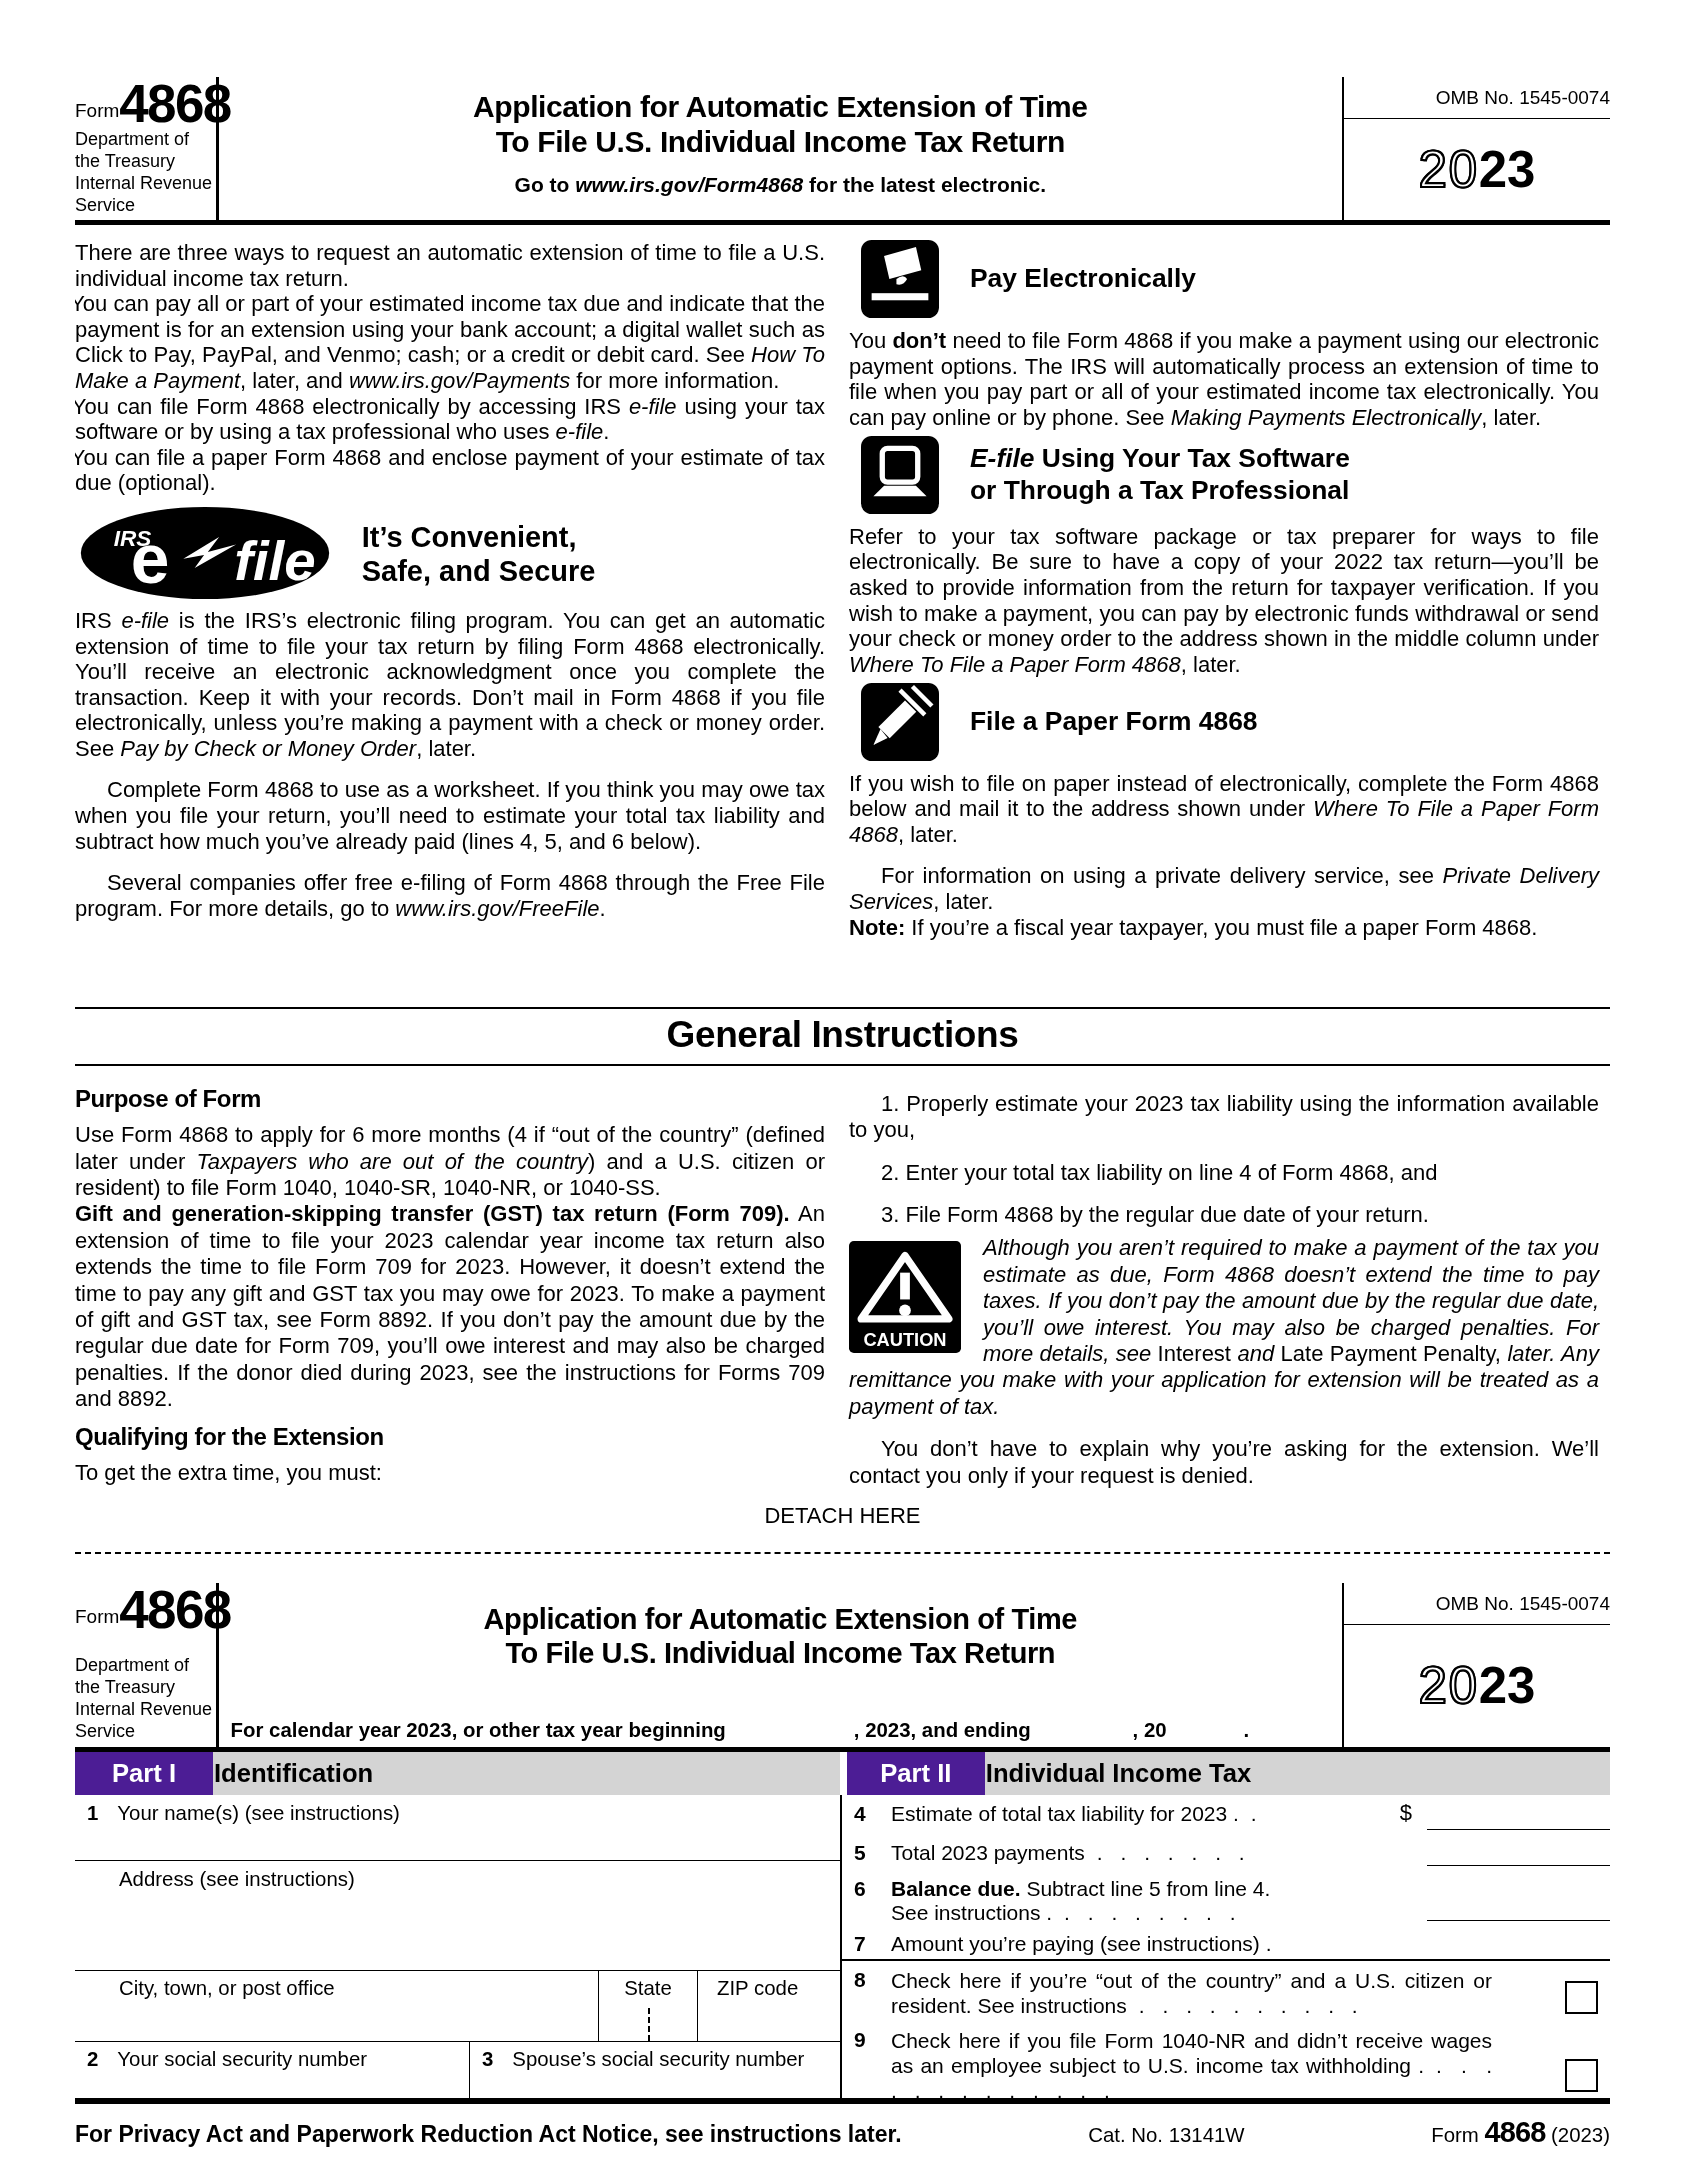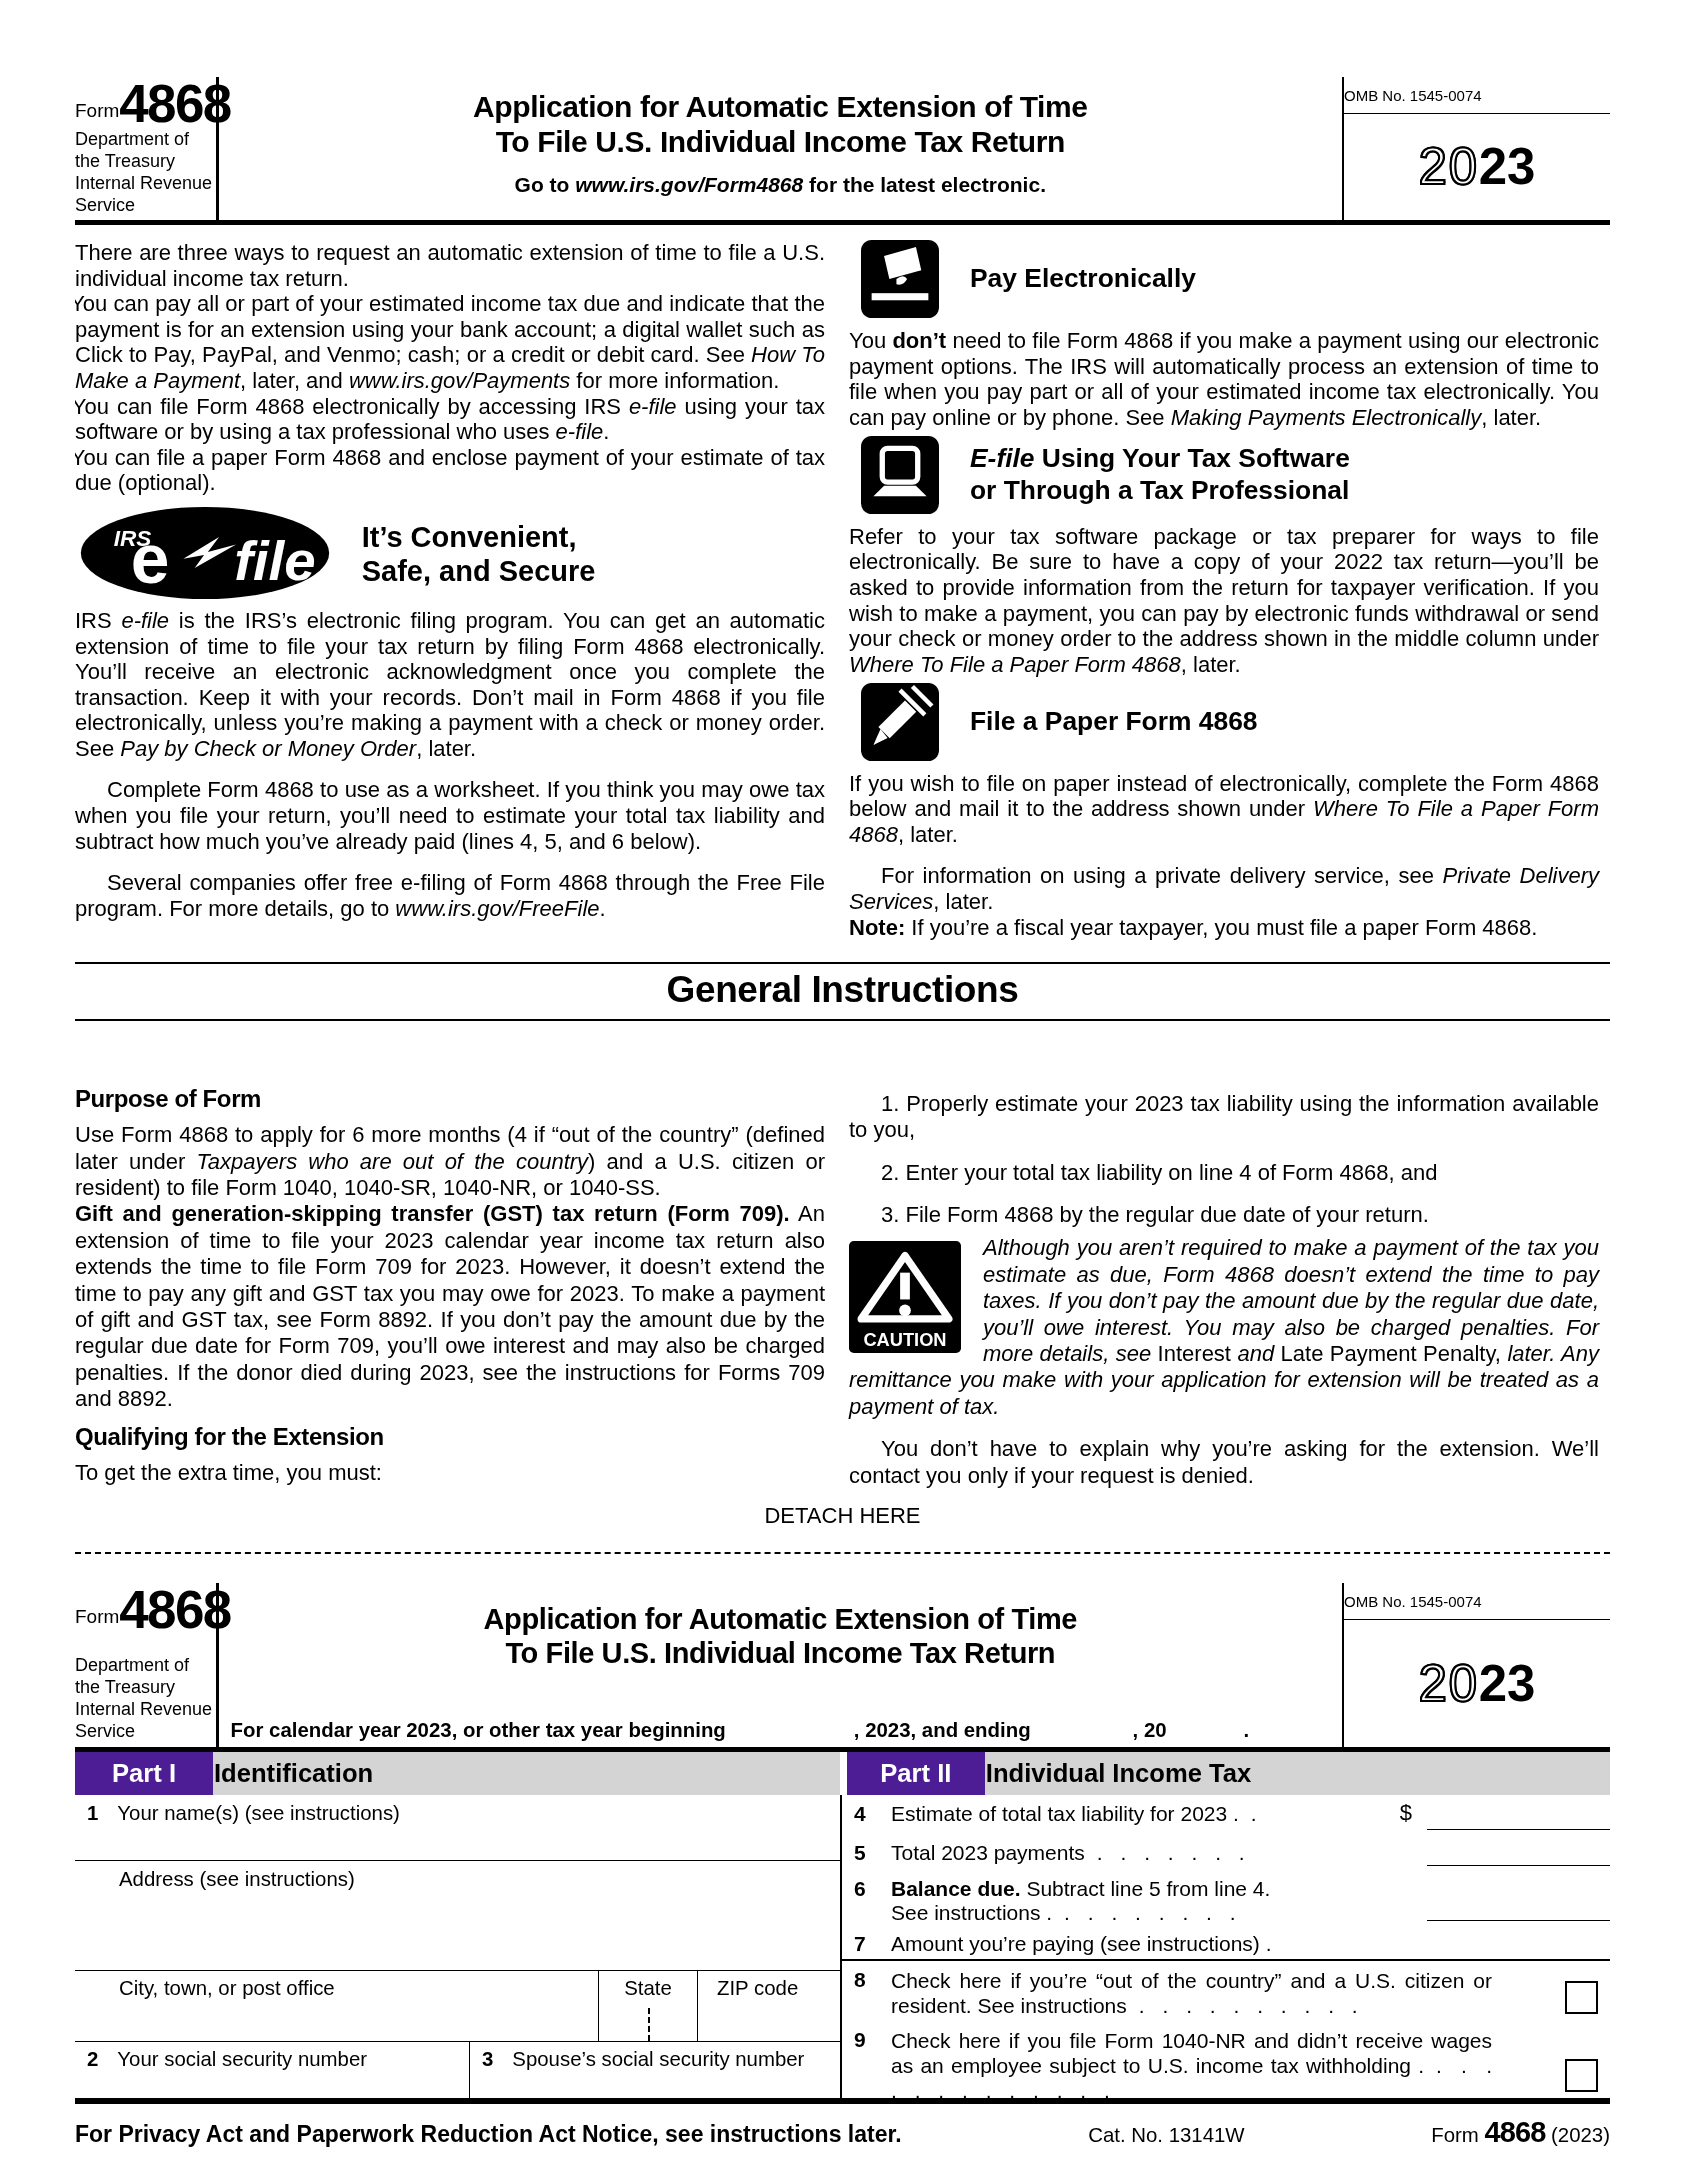--- a/index.html
+++ b/index.html
@@ -15,21 +15,21 @@
   .hdr-left{width:141px;display:flex;flex-direction:column;justify-content:space-between;padding:3.4px 0 5.1px 0;}
   .formline{display:flex;align-items:flex-end;}
   .formword{font-size:19px;padding-bottom:6.8px;}
   .formnum{font-size:53px;font-weight:700;letter-spacing:-1.7px;line-height:48px;}
   .dept{font-size:18px;line-height:22px;}
   .vdiv{width:2.6px;background:#000;}
   .hdr-center{flex:1;text-align:center;position:relative;}
   .hdr-title{font-size:30px;font-weight:700;line-height:35px;margin-top:12px;letter-spacing:-0.4px;}
   .hdr-goto{font-size:21px;margin-top:13.6px;}
   .hdr-omb{width:266px;border-left:2.6px solid #000;display:flex;flex-direction:column;}
-  .omb-no{font-size:15px;text-align:left;padding:10.2px 0 8.5px;border-bottom:1.7px solid #000;}
+  .omb-no{font-size:19px;text-align:right;padding:10.2px 0 8.5px;border-bottom:1.7px solid #000;}
   .omb-year{flex:1;display:flex;align-items:center;justify-content:center;font-size:51px;}
   .yr-outline{color:#fff;-webkit-text-stroke:2.1px #000;text-shadow:-0.9px -0.9px 0 #000,0.9px -0.9px 0 #000,-0.9px 0.9px 0 #000,0.9px 0.9px 0 #000;font-weight:400;letter-spacing:1.7px;}
   .yr-bold{font-weight:700;letter-spacing:0px;}
 
   
   .cols{position:absolute;left:75px;width:1535px;display:flex;gap:24px;}
   #body-top{top:240px;height:765px;overflow:hidden;}
   #body-mid{top:1075px;height:426px;overflow:hidden;}
   .col{width:750px;font-size:22px;line-height:25.6px;text-align:justify;}
   .colmid{font-size:22px;line-height:26.4px;}
@@ -39,21 +39,21 @@
 
   .efile-row{display:flex;align-items:center;gap:29px;margin:10.2px 0 6.8px 1.7px;text-align:left;}
   .efile-head{font-size:29px;font-weight:700;line-height:34px;}
 
   .sec-head{display:flex;align-items:center;gap:31px;margin:5.1px 0 10.2px 12px;text-align:left;}
   .sec-head.first{margin-top:0;}
   .sec-title{font-size:26.4px;font-weight:700;line-height:31.5px;}
   .icon-box{flex:0 0 auto;}
 
   
-  #gi-band{position:absolute;left:75px;top:962px;width:1535px;border-top:2.6px solid #000;border-bottom:2.6px solid #000;
+  #gi-band{position:absolute;left:75px;top:1007px;width:1535px;border-top:2.6px solid #000;border-bottom:2.6px solid #000;
            text-align:center;font-weight:700;font-size:37px;padding:5.1px 0 7.7px;letter-spacing:-0.4px;}
   .bighead{font-size:24px;font-weight:700;letter-spacing:-0.4px;margin:5.1px 0 5.1px;text-align:left;line-height:37px;}
 
   .caution-wrap{margin:6.8px 0 5.1px;}
   .caution-icon{float:left;width:112px;height:112px;margin:5.1px 22px 3.4px 0;}
   .steps p{margin-bottom:6px;}
 
   
   #detach-label{position:absolute;left:75px;top:1503px;width:1535px;text-align:center;font-size:22px;}
   #detach-line{position:absolute;left:75px;top:1552px;width:1535px;border-top:2.6px dashed #000;}

